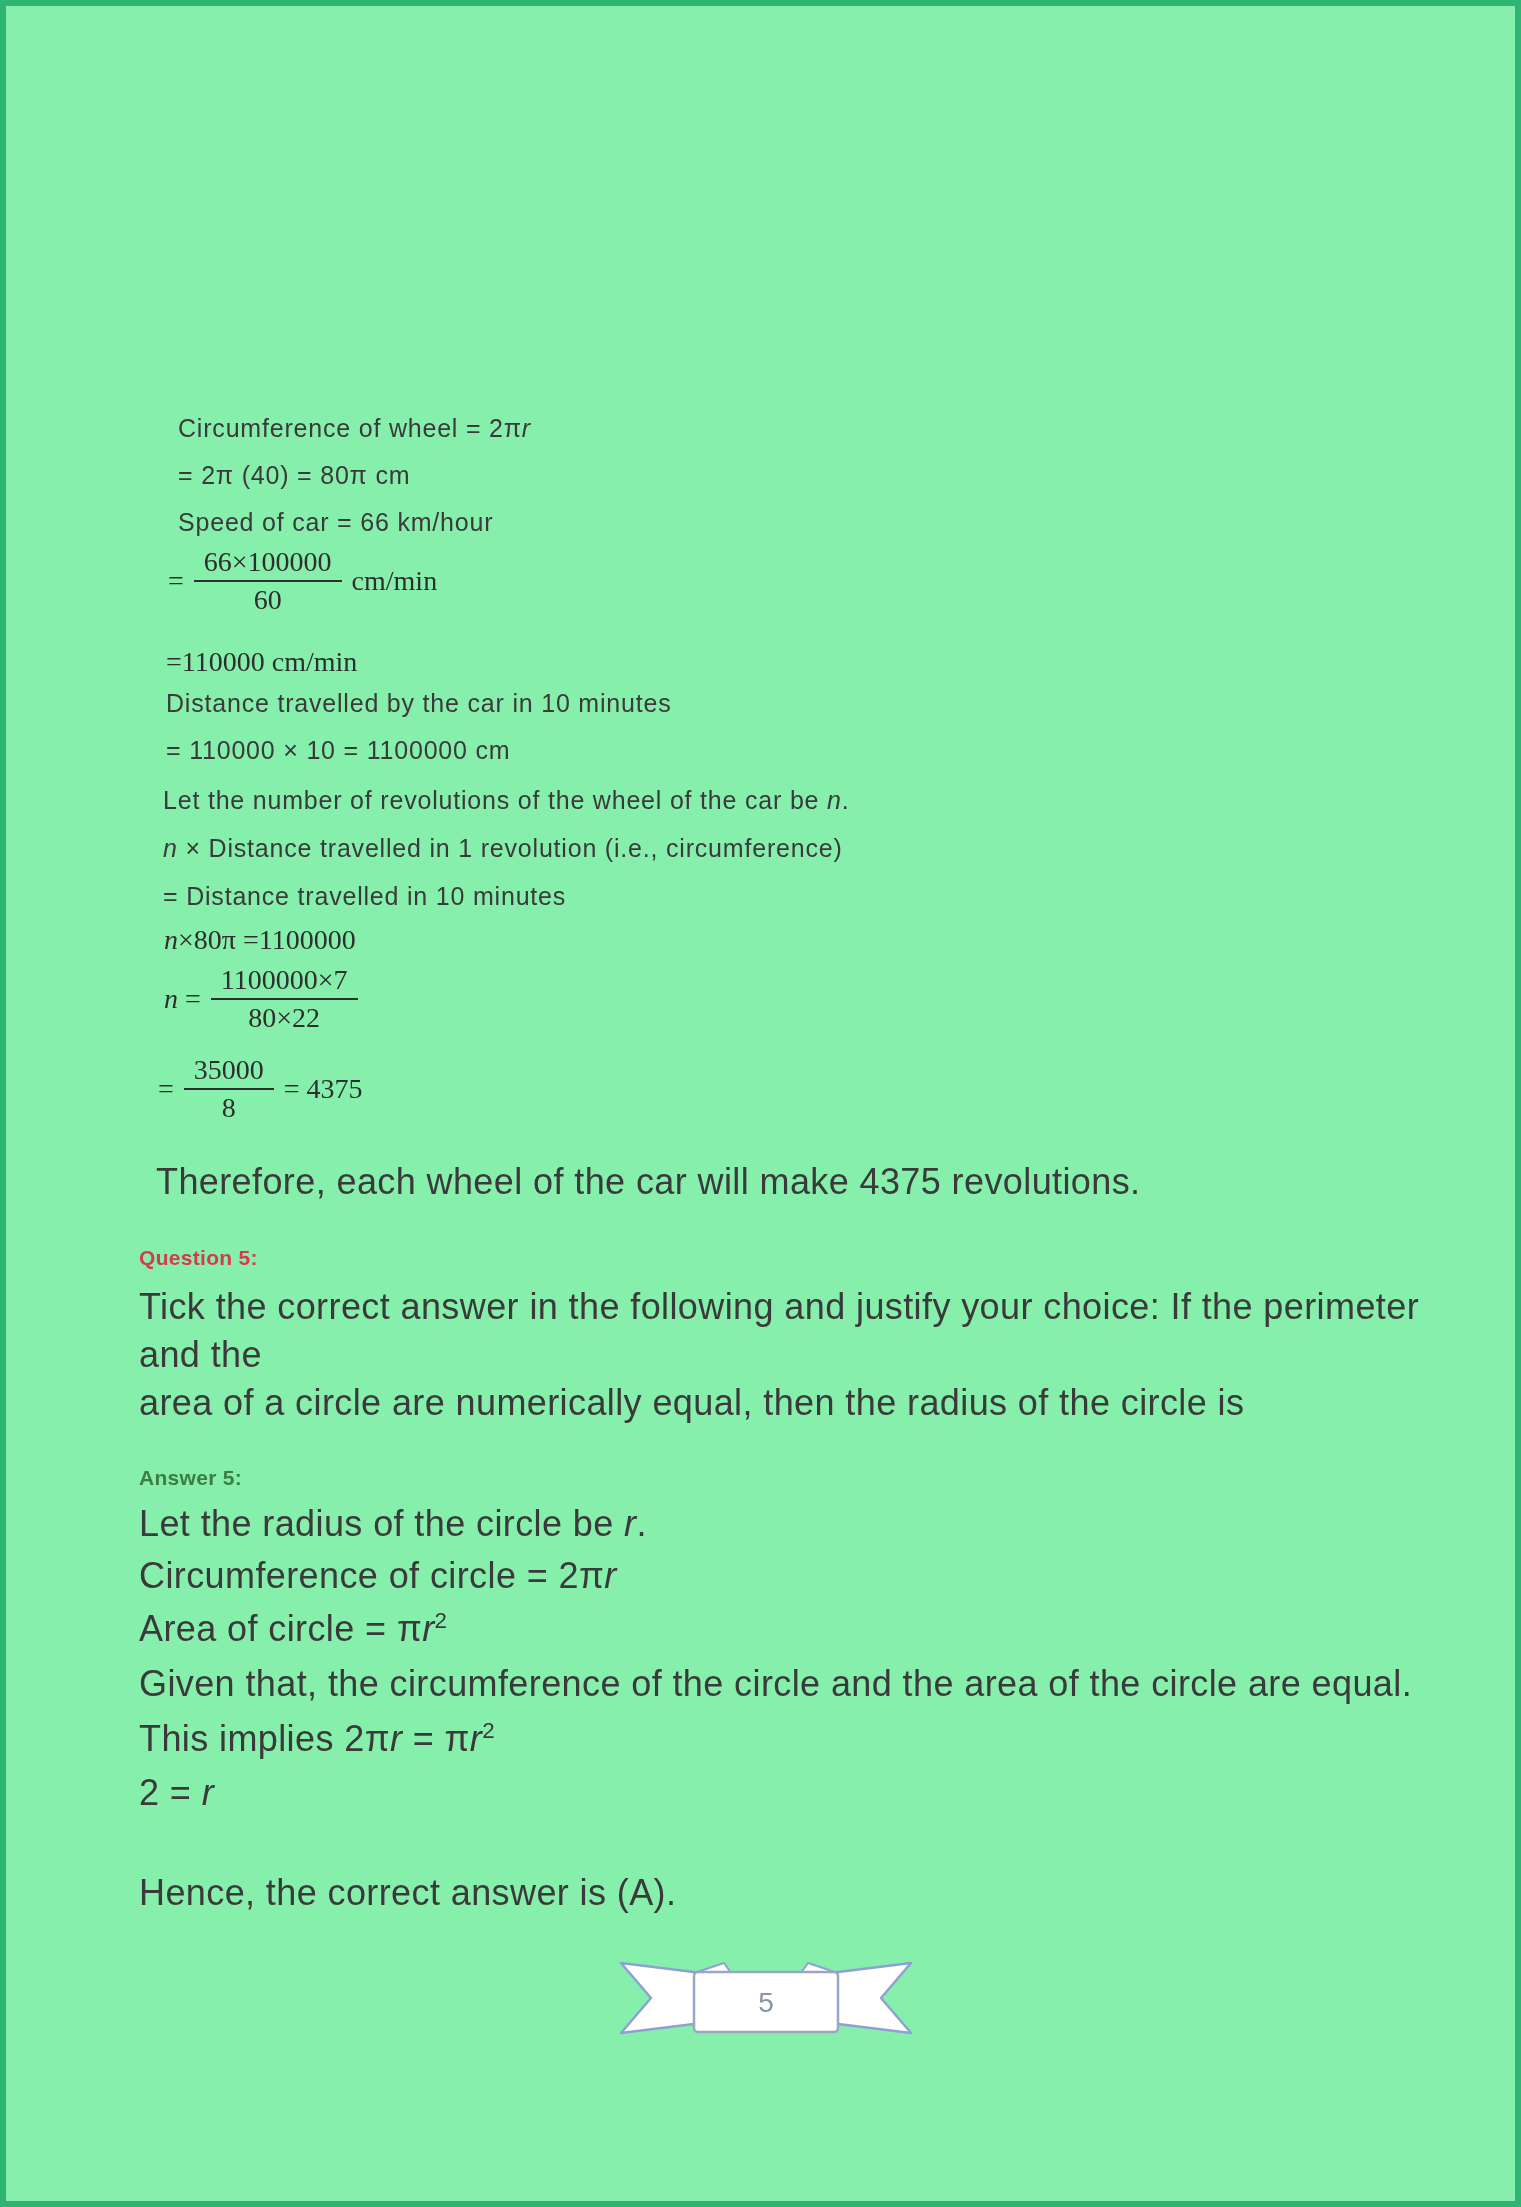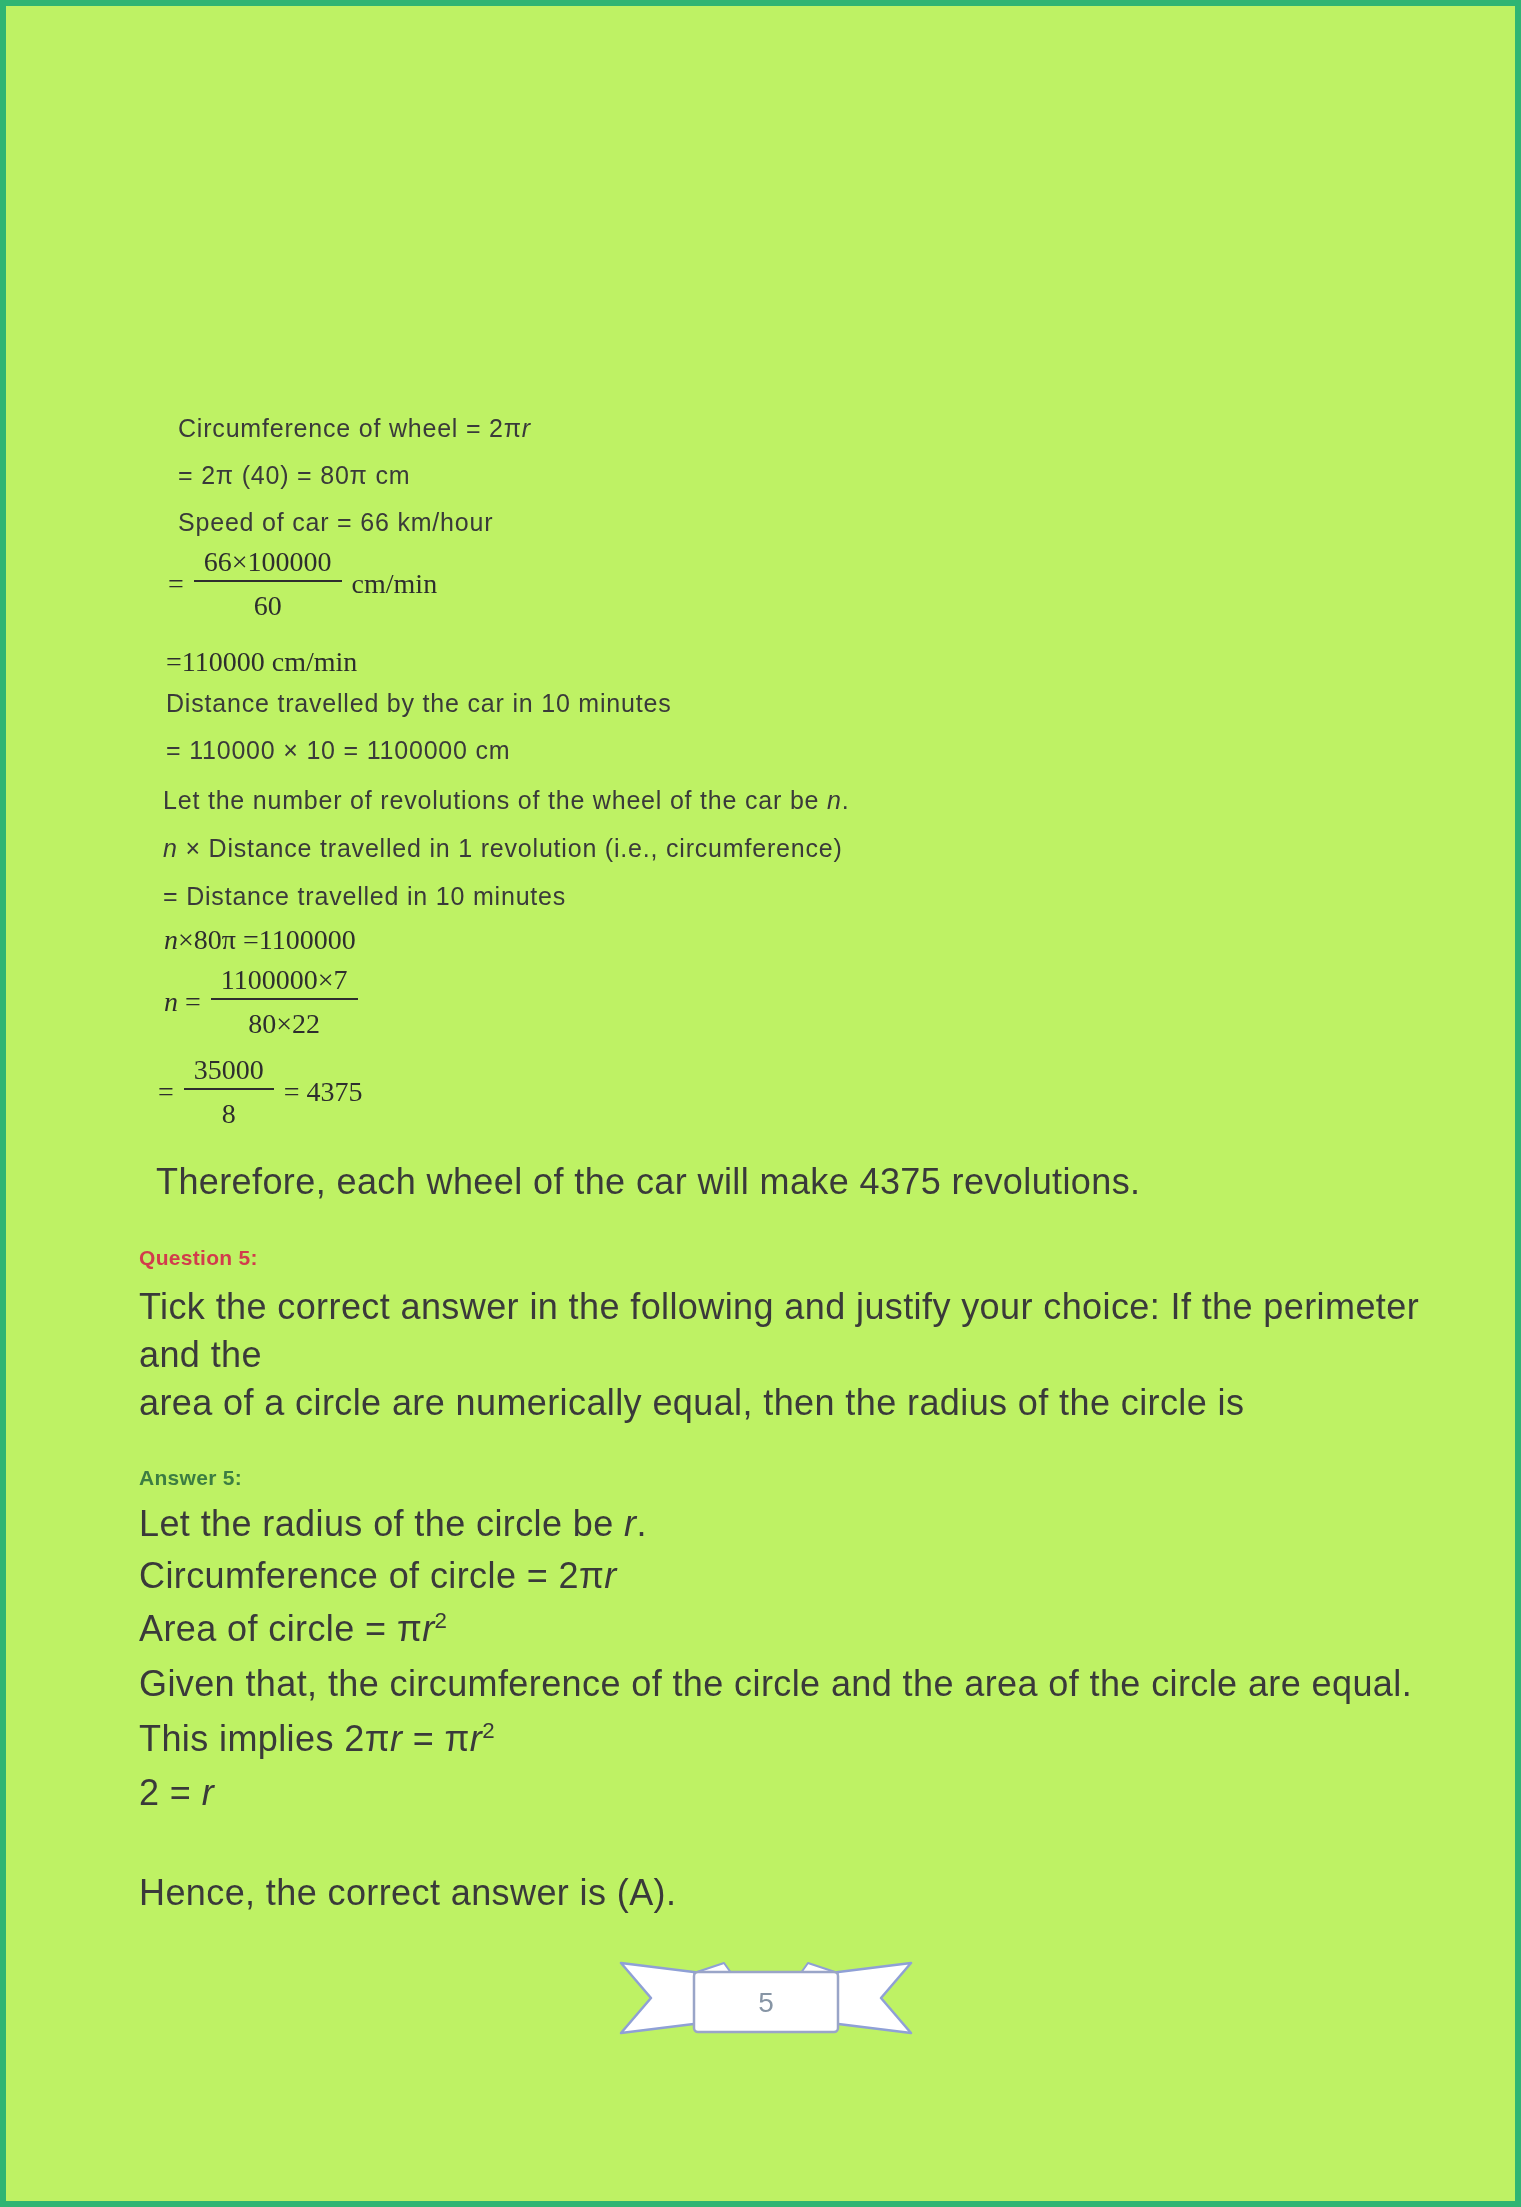--- a/index.html
+++ b/index.html
@@ -1,35 +1,35 @@
 <!DOCTYPE html>
 <html><head>
 <meta charset="utf-8">
 <style>
   html,body{margin:0;padding:0;background:#eef7f1;}
   .page{
     position:relative;
     width:1521px;height:2207px;
     box-sizing:border-box;
-    background:#bef264;
+    background:#86efac;
     border:6px solid #2fb573;
     overflow:hidden;
     font-family:"Liberation Sans", sans-serif;
     color:#3a3a3a;
   }
   .l{position:absolute;white-space:nowrap;}
   .sans{font-size:25px;letter-spacing:0.8px;color:#3a3a3a;}
   .sansbig{font-size:36px;letter-spacing:0.4px;color:#3a3a3a;}
   .serif{font-family:"Liberation Serif", serif;font-size:28px;color:#2e2e2e;}
   .serif i{font-style:italic;}
   .qhead{font-size:21px;font-weight:bold;letter-spacing:0.3px;}
   .qbody{white-space:pre-line;width:1330px;line-height:48px;}
   .frac{display:inline-flex;flex-direction:column;align-items:center;vertical-align:middle;margin:0 10px;}
   .frac .num{border-bottom:2px solid #2e2e2e;padding:0 10px 2px 10px;}
-  .frac .den{padding-top:8px;}
+  .frac .den{padding-top:2px;}
   .feq{vertical-align:middle;}
   .options{display:flex;width:1340px;}
   .options span{width:333px;flex:0 0 auto;}
   sup{font-size:0.62em;}
   .ribbon{position:absolute;left:605px;top:1945px;width:310px;height:100px;}
   .ribbon text{font-family:"Liberation Sans", sans-serif;}
 </style>
 </head>
 <body>
 

